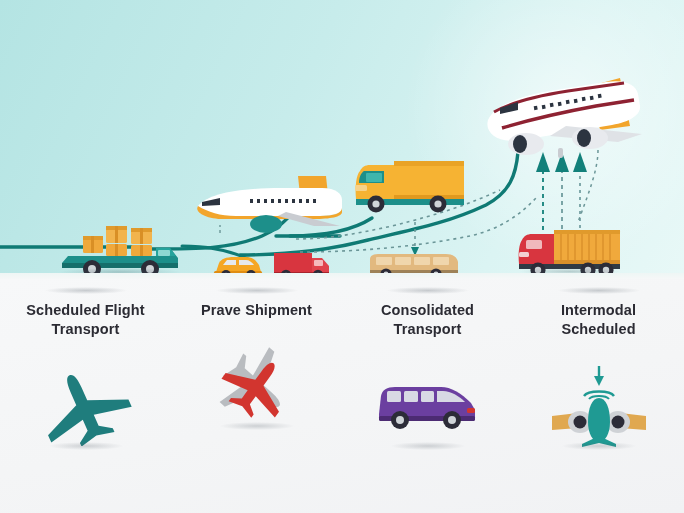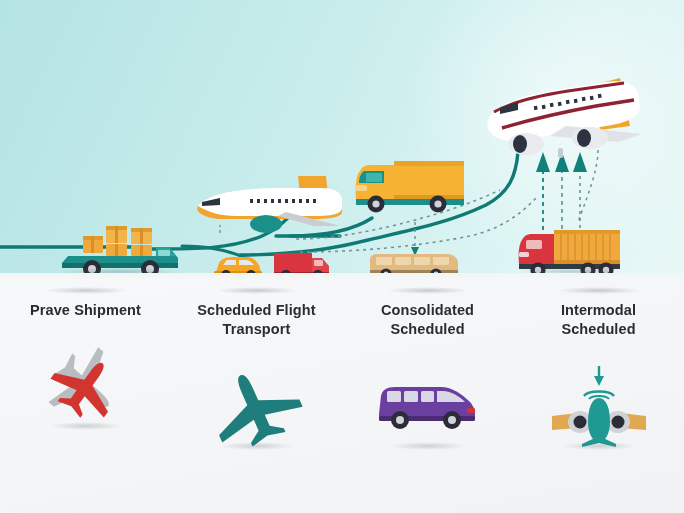--- a/index.html
+++ b/index.html
@@ -267,54 +267,54 @@
     <div class="shadow-el" style="left:520px;top:268px;width:100px;height:7px;"></div>
 
     <div class="ground"></div>
   </div>
 
   <div class="panel">
     <div class="cols">
 
       <div class="col">
         <div class="col-shadow"></div>
+        <div class="col-label">Scheduled Flight Transport</div>
+        <div class="col-icon">
+          <svg width="122" height="80" viewBox="0 0 122 80">
+            <path d="M60 6 C 64 6, 66 12, 66 22 L66 36 L104 52 L104 60 L66 52 L66 64
+                     L78 72 L78 76 L60 72 L42 76 L42 72 L54 64 L54 52 L16 60 L16 52 L54 36
+                     L54 22 C 54 12, 56 6, 60 6 Z" fill="#1f7d7d" transform="rotate(-24 60 44)"></path>
+          </svg>
+          <div class="icon-shadow"></div>
+        </div>
+      </div>
+
+      <div class="col">
+        <div class="col-shadow"></div>
         <div class="col-label">Prave Shipment</div>
         <div class="col-icon">
           <svg width="122" height="80" viewBox="0 0 122 80">
             <g transform="rotate(132 61 40)">
               <path d="M61 10 C 64 10, 66 15, 66 24 L66 36 L98 50 L98 57 L66 50 L66 61
                        L76 68 L76 72 L61 68 L46 72 L46 68 L56 61 L56 50 L24 57 L24 50 L56 36
                        L56 24 C 56 15, 58 10, 61 10 Z" fill="#b9bcc0"></path>
             </g>
             <g transform="rotate(36 61 40)">
               <path d="M61 12 C 64 12, 66 17, 66 25 L66 36 L94 48 L94 55 L66 49 L66 59
                        L75 65 L75 69 L61 65 L47 69 L47 65 L56 59 L56 49 L28 55 L28 48 L56 36
                        L56 25 C 56 17, 58 12, 61 12 Z" fill="#d2352f"></path>
             </g>
           </svg>
           <div class="icon-shadow"></div>
         </div>
       </div>
 
       <div class="col">
         <div class="col-shadow"></div>
-        <div class="col-label">Scheduled Flight Transport</div>
-        <div class="col-icon">
-          <svg width="122" height="80" viewBox="0 0 122 80">
-            <path d="M60 6 C 64 6, 66 12, 66 22 L66 36 L104 52 L104 60 L66 52 L66 64
-                     L78 72 L78 76 L60 72 L42 76 L42 72 L54 64 L54 52 L16 60 L16 52 L54 36
-                     L54 22 C 54 12, 56 6, 60 6 Z" fill="#1f7d7d" transform="rotate(-24 60 44)"></path>
-          </svg>
-          <div class="icon-shadow"></div>
-        </div>
-      </div>
-
-      <div class="col">
-        <div class="col-shadow"></div>
-        <div class="col-label">Consolidated Scheduled</div>
+        <div class="col-label">Consolidated Transport</div>
         <div class="col-icon">
           <svg width="122" height="80" viewBox="0 0 122 80">
             <path d="M12 48 L14 30 C 15 24, 20 21, 28 21 L74 21 C 84 21, 94 27, 104 37
                      L108 44 L108 52 L12 52 Z" fill="#6b3fa0"></path>
             <g fill="#d8d9e4">
               <rect x="20" y="25" width="14" height="11" rx="1.5"></rect>
               <rect x="37" y="25" width="14" height="11" rx="1.5"></rect>
               <rect x="54" y="25" width="13" height="11" rx="1.5"></rect>
               <path d="M70 25 L76 25 C 84 25, 92 30, 98 36 L70 36 Z"></path>
             </g>

